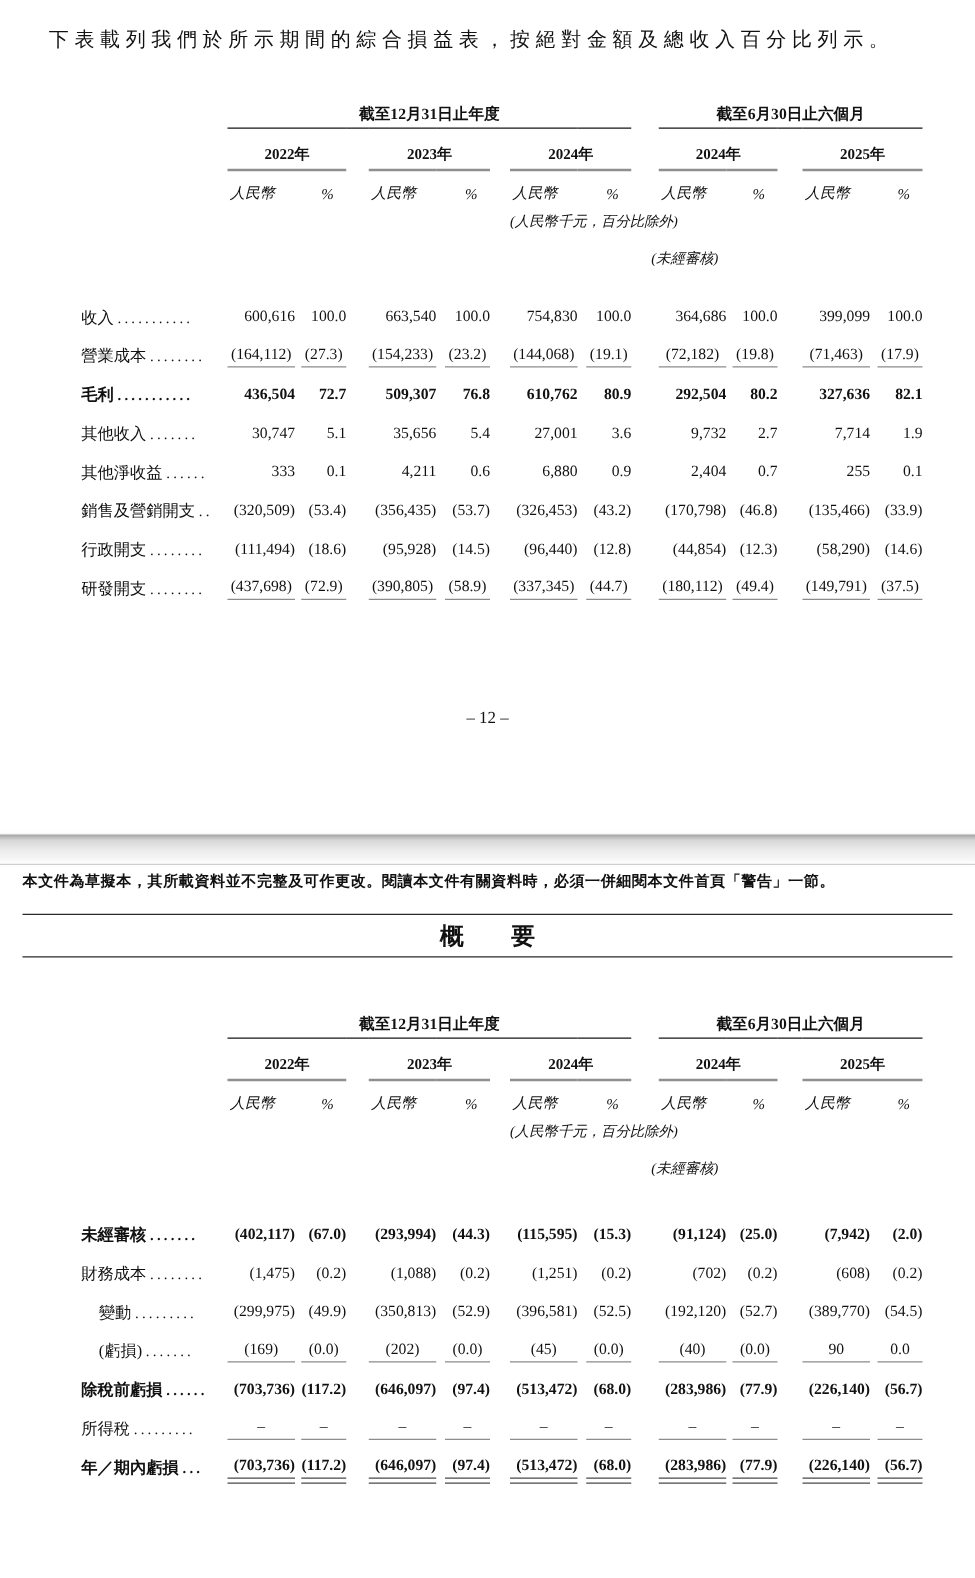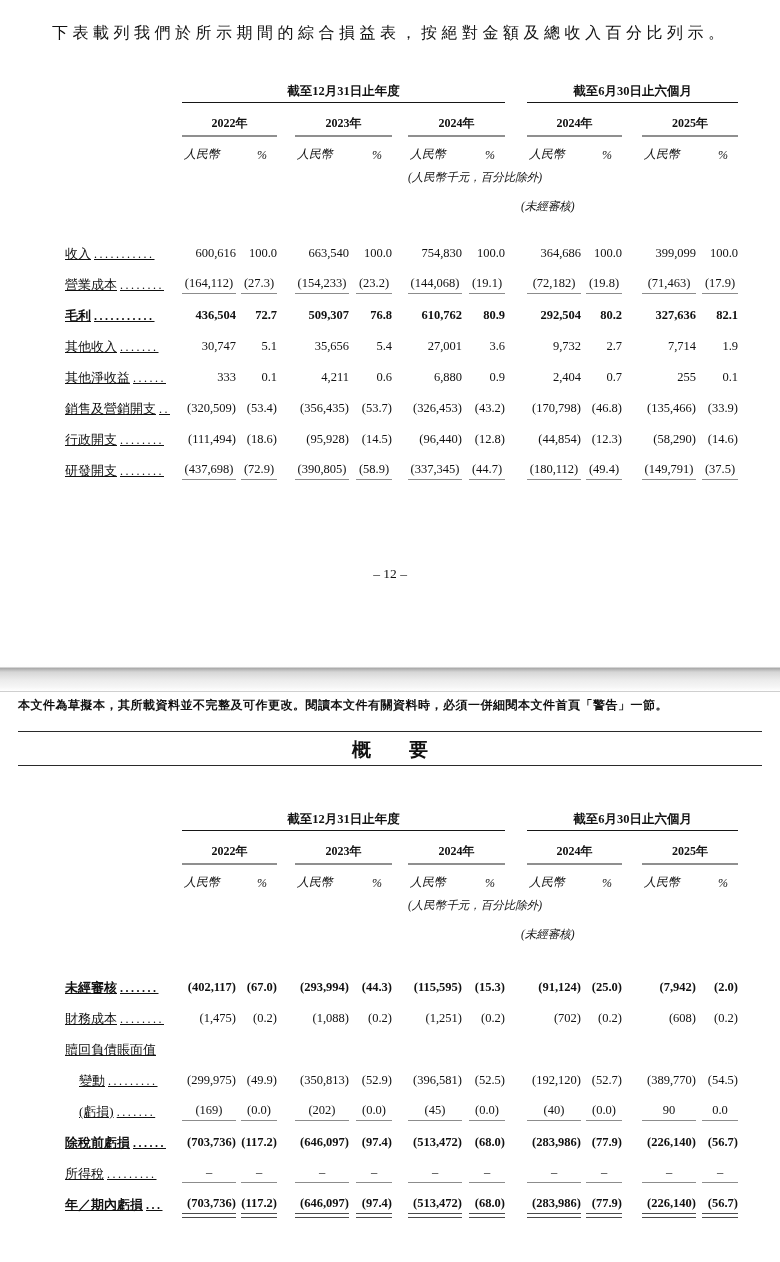--- a/index.html
+++ b/index.html
@@ -1,21 +1,21 @@
 <!DOCTYPE html>
 <html><head>
 <meta charset="utf-8">
 <style>
   html,body{margin:0;padding:0;background:#fff;}
   body{width:780px;height:1262px;overflow:hidden;color:#111;
        font-family:"Liberation Serif","DejaVu Serif",serif;}
   .page{background:#fff;box-sizing:border-box;}
   .page1{height:664px;padding-top:22px;}
   .page2{height:570px;padding-top:6px;}
-  .intro{margin:0 0 0 52px;font-size:16px;letter-spacing:4.5px;white-space:nowrap;line-height:22px;}
+  .intro{margin:0 0 0 39px;font-size:16px;letter-spacing:4.5px;white-space:nowrap;line-height:22px;}
   .pagenum{text-align:center;font-size:13.5px;margin-top:84px;line-height:20px;}
   .separator{height:28px;box-sizing:border-box;border-bottom:1px solid #cfcfcf;
      background:linear-gradient(180deg,#ffffff 0%,#fdfdfd 10%,#aaaaaa 16%,#d6d6d6 30%,#ebebeb 58%,#f6f6f6 86%,#ffffff 100%);}
   .disclaimer{margin:0 18px;font-family:"Liberation Sans","DejaVu Sans",sans-serif;
      font-weight:bold;font-size:12px;line-height:15px;letter-spacing:0.5px;white-space:nowrap;}
   .rule{border-top:1.5px solid #2a2a2a;margin-left:18px;margin-right:18px;height:0;}
   .r1{margin-top:18px;}
   .r2{margin-top:2px;}
   .title{font-size:19px;font-weight:bold;text-align:center;margin:5px 0 0 0;line-height:26px;}
 
@@ -30,21 +30,21 @@
   .hC td{height:26px;font-style:italic;font-size:12px;}
   .hC .cur{text-align:left;padding-left:2px;padding-bottom:1px;font-style:italic;}
   .hC .pct{text-align:right;padding-right:10px;padding-bottom:1px;}
   .hD td{height:21px;font-style:italic;font-size:11.5px;}
   .hD .unit{text-align:center;}
   .hE td{height:29px;font-style:italic;font-size:11.5px;}
   .hE .unaud{text-align:left;text-indent:-6px;padding-bottom:4px;}
   .fin1 .hsp td{height:14px;}
   .fin2 .hsp td{height:20px;}
   .fin tbody tr{height:31px;}
-  .fin td.lbl{text-align:left;font-size:13px;text-decoration:underline;}
+  .fin td.lbl{text-align:left;font-size:13px;}
   .fin td.lbl .dots{letter-spacing:2.5px;margin-left:3px;font-size:12px;}
   .fin td.lbl.indent{padding-left:14px;}
   .fin td.num{text-align:right;}
   .fin .n{display:inline-block;padding-bottom:2px;}
   .fin td.m .n{min-width:54px;}
   .fin td.p .n{min-width:36px;}
   .fin tr.u-single td.num .n{border-bottom:1px solid #8c8c8c;text-align:center;}
   .fin tr.u-double td.num .n{border-bottom:1px solid #4a4a4a;position:relative;}
   .fin tr.u-double td.num .n::after{content:"";position:absolute;left:0;right:0;bottom:-5px;border-top:1px solid #4a4a4a;}
   .fin tr.bold{font-weight:bold;}
@@ -371,23 +371,20 @@
           <td class="num m"><span class="n">(1,251)</span></td>
           <td class="num p"><span class="n">(0.2)</span></td>
           <td></td>
           <td class="num m"><span class="n">(702)</span></td>
           <td class="num p"><span class="n">(0.2)</span></td>
           <td></td>
           <td class="num m"><span class="n">(608)</span></td>
           <td class="num p"><span class="n">(0.2)</span></td>
         </tr>
         <tr class="u-none">
-          <td class="lbl" colspan="15"><span>贖回負債賬面值</span></td>
-        </tr>
-        <tr class="u-none">
           <td class="lbl indent"><span>變動</span><span class="dots">.........</span></td>
           <td class="num m"><span class="n">(299,975)</span></td>
           <td class="num p"><span class="n">(49.9)</span></td>
           <td></td>
           <td class="num m"><span class="n">(350,813)</span></td>
           <td class="num p"><span class="n">(52.9)</span></td>
           <td></td>
           <td class="num m"><span class="n">(396,581)</span></td>
           <td class="num p"><span class="n">(52.5)</span></td>
           <td></td>

